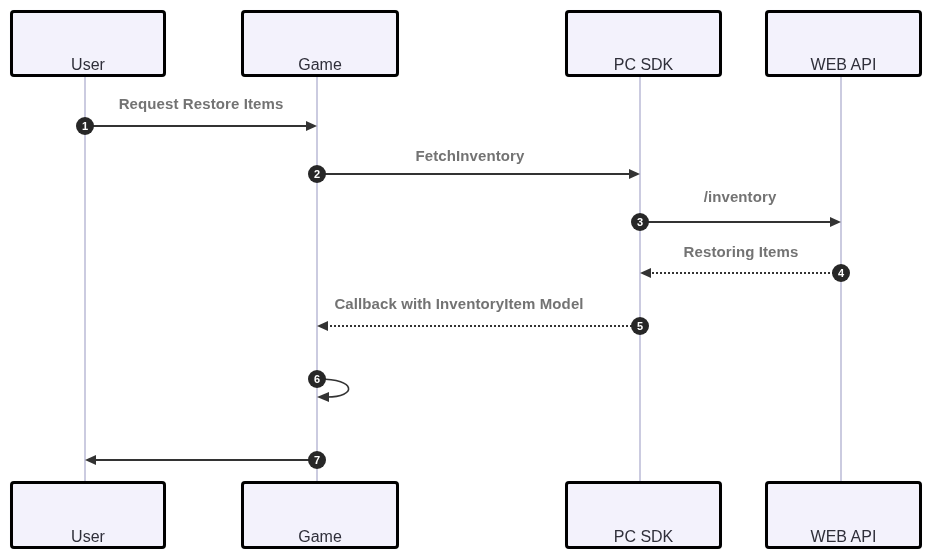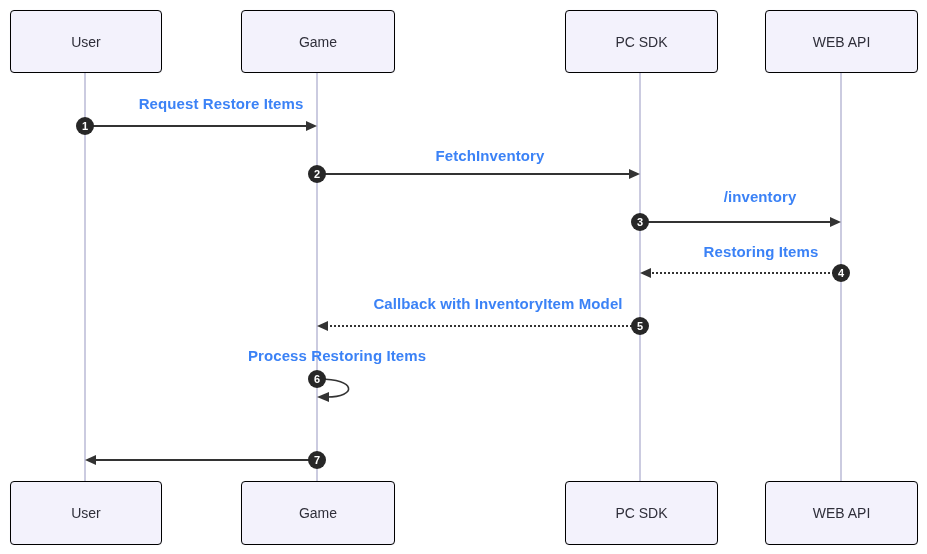--- a/index.html
+++ b/index.html
@@ -1,28 +1,28 @@
 <!DOCTYPE html>
 <html><head>
 <meta charset="utf-8">
 <style>
   html,body{margin:0;padding:0;background:#ffffff;}
   body{font-family:"Liberation Sans","DejaVu Sans",sans-serif;color:#333;}
   .canvas{position:relative;width:927px;height:554px;background:#fff;overflow:hidden;}
 
   .lifeline{position:absolute;top:73px;height:408px;width:2px;background:#cbcbe0;}
 
-  .actor{position:absolute;height:61px;background:#f3f2fc;border:1px solid #000000;
-         border-radius:4px;display:flex;align-items:center;justify-content:center;
-         font-size:14px;color:#2f2f3a;box-shadow:0 0 1px rgba(120,120,180,.15);}
+  .actor{position:absolute;height:61px;background:#f3f2fc;border:3px solid #000000;
+         border-radius:4px;display:flex;align-items:flex-end;justify-content:center;
+         font-size:16px;color:#2f2f3a;box-shadow:0 0 1px rgba(120,120,180,.15);}
   .actor.top{top:10px;}
   .actor.bottom{top:481px;height:62px;}
 
   .msg-label{position:absolute;transform:translateX(-50%);white-space:nowrap;
-             font-size:15px;font-weight:700;color:#3b82f6;letter-spacing:.1px;margin-left:20px;}
+             font-size:15px;font-weight:700;color:#737373;letter-spacing:.1px;}
 
   .arrow{position:absolute;height:14px;}
   .arrow .shaft{position:absolute;top:6px;height:2px;background:#333;left:0;right:9px;}
   .arrow.to-left .shaft{left:9px;right:0;}
   .arrow.dotted .shaft{background:none;height:0;border-top:2px dotted #333;}
   .arrow .head{position:absolute;width:0;height:0;top:2px;
                border-top:5px solid transparent;border-bottom:5px solid transparent;}
   .arrow.to-right .head{right:0;border-left:11px solid #333;}
   .arrow.to-left .head{left:0;border-right:11px solid #333;}
 
@@ -89,28 +89,27 @@
   </div>
   <div class="badge" style="left:631px;top:213px">3</div>
 
   <div class="msg-label" style="left:741px;top:243px">Restoring Items</div>
   <div class="arrow to-left dotted" style="left:640px;top:266px;width:201px">
     <div class="shaft"></div>
     <div class="head"></div>
   </div>
   <div class="badge" style="left:832px;top:264px">4</div>
 
-  <div class="msg-label" style="left:478px;top:295px">Callback with InventoryItem Model</div>
+  <div class="msg-label" style="left:459px;top:295px">Callback with InventoryItem Model</div>
   <div class="arrow to-left dotted" style="left:317px;top:319px;width:323px">
     <div class="shaft"></div>
     <div class="head"></div>
   </div>
   <div class="badge" style="left:631px;top:317px">5</div>
 
-  <div class="msg-label" style="left:317px;top:347px">Process Restoring Items</div>
   <svg class="selfloop" style="left:317px;top:372px" width="50" height="34" viewBox="0 0 50 34">
     <path d="M 2 7 C 40 7, 40 25, 10 25" fill="none" stroke="#333333" stroke-width="1.6"></path>
     <polygon points="0,25 12,20 12,30" fill="#333333"></polygon>
   </svg>
   <div class="badge" style="left:308px;top:370px">6</div>
 
   <div class="arrow to-left" style="left:85px;top:453px;width:232px">
     <div class="shaft"></div>
     <div class="head"></div>
   </div>

